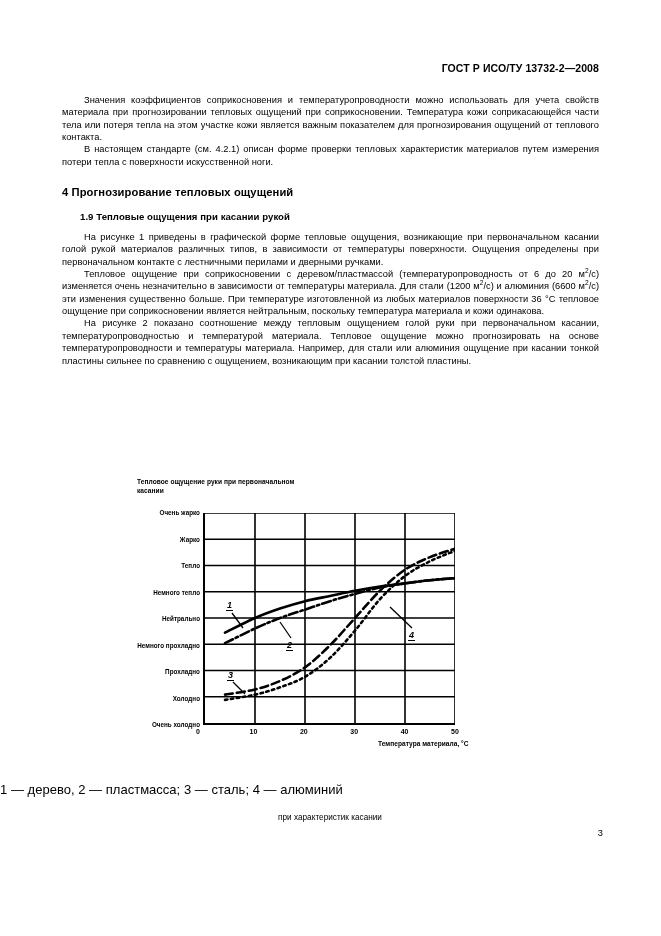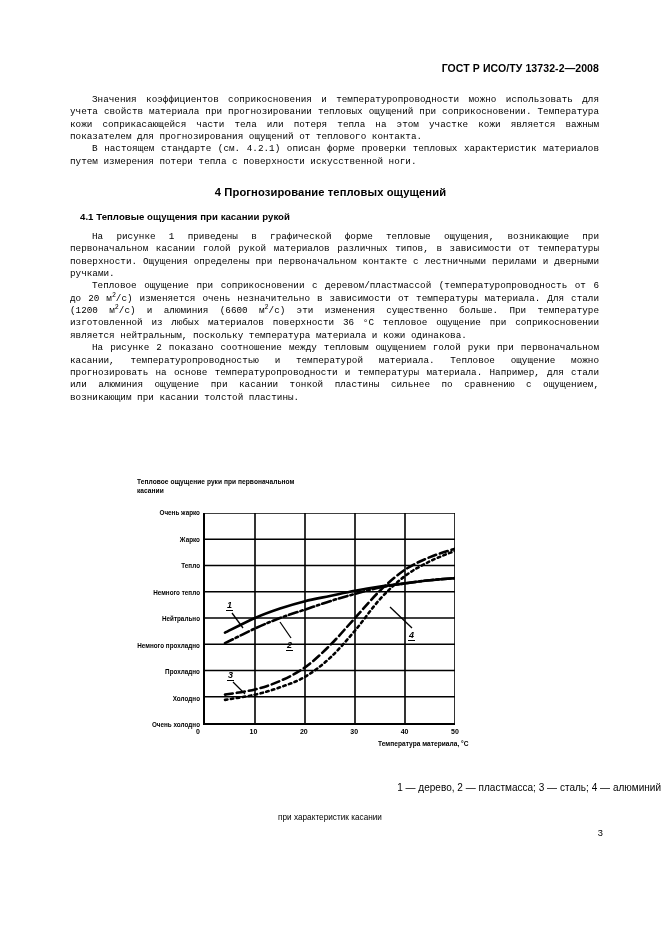--- a/index.html
+++ b/index.html
@@ -29,37 +29,35 @@
     letter-spacing: 0.1px;
     white-space: nowrap;
   }
   .content {
     position: absolute;
     left: 62px;
     top: 94px;
     width: 537px;
   }
   p.body-text {
-    margin: 0 0 0 8px;
+    margin: 0 0 0 0;
     font-size: 9.3px;
     line-height: 12.35px;
     text-align: justify;
     text-indent: 22px;
     text-justify: inter-word;
     letter-spacing: 0.01px;
-    font-family: Liberation Mono, monospace;
   }
   sup { font-size: 6.6px; vertical-align: super; line-height: 0; }
   h2.sec {
     font-size: 11.2px;
     font-weight: bold;
     margin: 18px 0 0 0;
     text-indent: 0;
     letter-spacing: 0.1px;
-    text-align: center;
   }
   h3.subsec {
     font-size: 9.6px;
     font-weight: bold;
     margin: 13px 0 9px 0;
     text-indent: 18px;
     letter-spacing: 0.05px;
   }
 
   
@@ -146,22 +144,22 @@
     font-size: 6.6px;
     font-weight: bold;
     white-space: nowrap;
     letter-spacing: 0.02px;
   }
   .legend-line {
     position: absolute;
     left: 0;
     top: 312px;
     width: 661px;
-    text-align: right;
-    font-size: 10px;
+    text-align: left;
+    font-size: 13px;
     letter-spacing: 0.02px;
   }
   .fig-caption {
     position: absolute;
     left: 80px;
     top: 342px;
     width: 500px;
     text-align: center;
     font-size: 8.2px;
     line-height: 11px;
@@ -188,21 +186,21 @@
 
 <div class="page">
 
   <div class="header">ГОСТ Р ИСО/ТУ 13732-2—2008</div>
 
   <div class="content">
     <p class="body-text">Значения коэффициентов соприкосновения и температуропроводности можно использовать для учета свойств материала при прогнозировании тепловых ощущений при соприкосновении. Температура кожи соприкасающейся части тела или потеря тепла на этом участке кожи является важным показателем для прогнозирования ощущений от теплового контакта.</p>
     <p class="body-text">В настоящем стандарте (см. 4.2.1) описан форме проверки тепловых характеристик материалов путем измерения потери тепла с поверхности искусственной ноги.</p>
 
     <h2 class="sec">4  Прогнозирование тепловых ощущений</h2>
-    <h3 class="subsec">4.1  Тепловые ощущения при касании рукой</h3>
+    <h3 class="subsec">1.9  Тепловые ощущения при касании рукой</h3>
 
     <p class="body-text">На рисунке 1 приведены в графической форме тепловые ощущения, возникающие при первоначальном касании голой рукой материалов различных типов, в зависимости от температуры поверхности. Ощущения определены при первоначальном контакте с лестничными перилами и дверными ручками.</p>
     <p class="body-text"><span>Тепловое ощущение при соприкосновении с деревом/пластмассой (температуропроводность от 6 до 20 м</span><sup>2</sup><span>/с) изменяется очень незначительно в зависимости от температуры материала. Для стали (1200 м</span><sup>2</sup><span>/с) и алюминия (6600 м</span><sup>2</sup><span>/с) эти изменения существенно больше. При температуре изготовленной из любых материалов поверхности 36 °С тепловое ощущение при соприкосновении является нейтральным, поскольку температура материала и кожи одинакова.</span></p>
     <p class="body-text">На рисунке 2 показано соотношение между тепловым ощущением голой руки при первоначальном касании, температуропроводностью и температурой материала. Тепловое ощущение можно прогнозировать на основе температуропроводности и температуры материала. Например, для стали или алюминия ощущение при касании тонкой пластины сильнее по сравнению с ощущением, возникающим при касании толстой пластины.</p>
   </div>
 
   <div class="figure">
     <div class="chart-wrap">
 
       <div class="chart-title">Тепловое ощущение руки при первоначальном касании</div>

